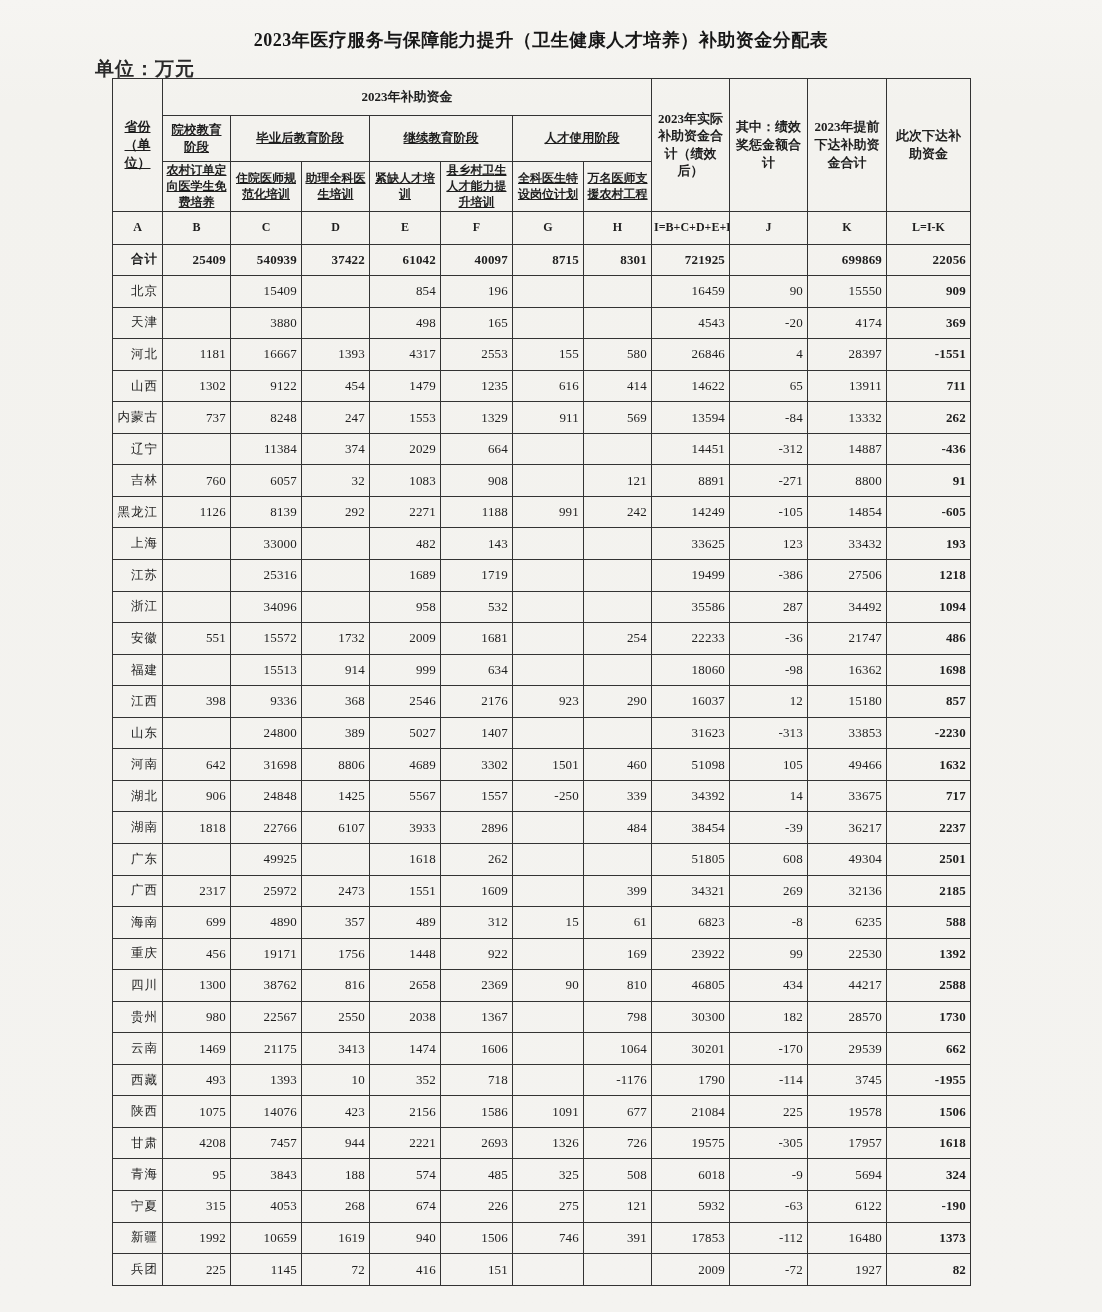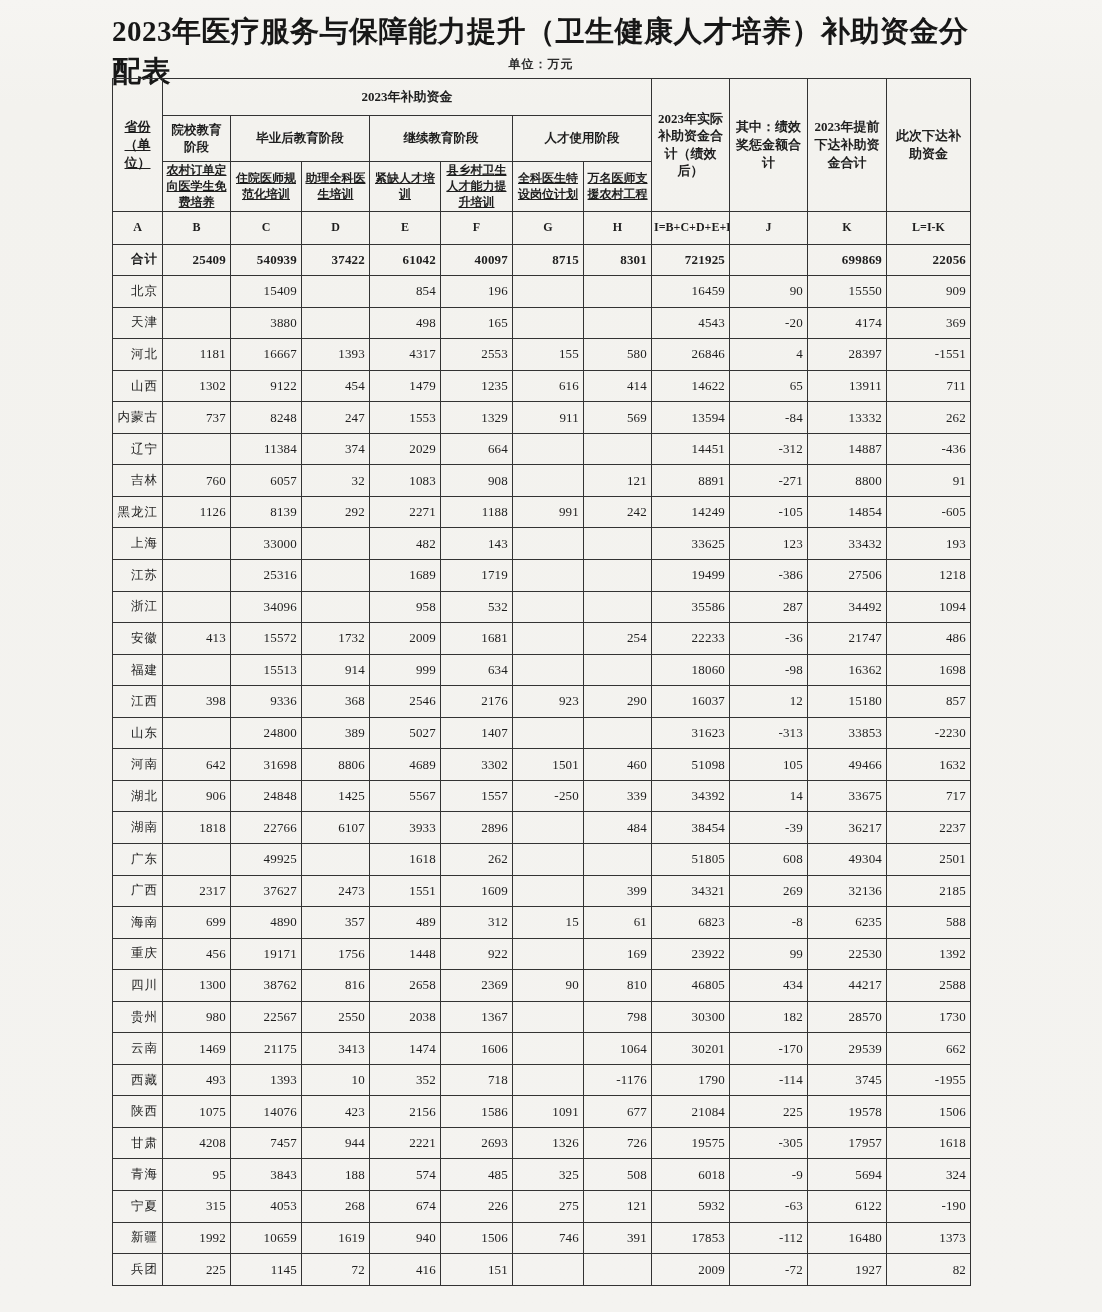--- a/index.html
+++ b/index.html
@@ -13,36 +13,36 @@
     overflow: hidden;
   }
   .page {
     position: relative;
     width: 1102px;
     height: 1312px;
     background: linear-gradient(180deg, #f6f5f2 0%, #f3f2ee 8%, #f4f3f0 100%);
   }
   .doc-title {
     position: absolute;
-    top: 12px;
+    top: 28px;
     left: 112px;
     width: 858px;
-    text-align: left;
-    font-size: 29px;
+    text-align: center;
+    font-size: 18px;
     font-weight: bold;
     letter-spacing: 0.5px;
     color: #171717;
   }
   .unit-note {
     position: absolute;
     top: 56px;
-    left: 112px;
+    left: 95px;
     width: 858px;
-    text-align: center;
-    font-size: 12px;
+    text-align: left;
+    font-size: 19px;
     color: #2a2a2a;
     font-weight: bold;
     letter-spacing: 1px;
   }
   table.alloc {
     position: absolute;
     top: 78px;
     left: 112px;
     width: 858px;
     height: 1208px;
@@ -57,21 +57,21 @@
     overflow: hidden;
     color: #1e1e1e;
   }
   table.alloc th {
     font-weight: bold;
     text-align: center;
     vertical-align: middle;
     line-height: 1.35;
   }
   tr.hdr-funds { height: 37px; }
-  tr.hdr-stage { height: 46px; }
+  tr.hdr-stage { height: 46px; text-decoration: underline; }
   tr.hdr-sub   { height: 48px; text-decoration: underline; }
   tr.hdr-letter{ height: 33px; }
   tr.hdr-sub th { font-size: 12px; font-weight: bold; padding: 0 2px; }
   tr.hdr-stage th { font-size: 12.5px; }
   tr.hdr-letter th { font-size: 12px; line-height: 1.2; padding: 0 2px; }
   th.prov-head {
     font-size: 12.5px;
     white-space: pre-line;
     line-height: 1.5;
     text-decoration: underline;
@@ -83,21 +83,21 @@
     padding-right: 7px;
     font-size: 13.5px;
     letter-spacing: 0.2px;
   }
   tbody th.prov {
     font-size: 12.5px;
     font-weight: normal;
     text-align: right;
     letter-spacing: 1px;
   }
-  tbody td:last-child { font-weight: normal; }
+  tbody td:last-child { font-weight: bold; }
   tr.bold-row th.prov, tr.bold-row td { font-weight: bold; }
 </style>
 </head>
 <body>
 
 <div class="page">
 
   <div class="doc-title">2023年医疗服务与保障能力提升（卫生健康人才培养）补助资金分配表</div>
   <div class="unit-note">单位：万元</div>
 
@@ -320,21 +320,21 @@
       <td>532</td>
       <td></td>
       <td></td>
       <td>35586</td>
       <td>287</td>
       <td>34492</td>
       <td>1094</td>
     </tr>
         <tr>
       <th class="prov">安徽</th>
-      <td>413</td>
+      <td>551</td>
       <td>15572</td>
       <td>1732</td>
       <td>2009</td>
       <td>1681</td>
       <td></td>
       <td>254</td>
       <td>22233</td>
       <td>-36</td>
       <td>21747</td>
       <td>486</td>
@@ -433,21 +433,21 @@
       <td></td>
       <td></td>
       <td>51805</td>
       <td>608</td>
       <td>49304</td>
       <td>2501</td>
     </tr>
         <tr>
       <th class="prov">广西</th>
       <td>2317</td>
-      <td>37627</td>
+      <td>25972</td>
       <td>2473</td>
       <td>1551</td>
       <td>1609</td>
       <td></td>
       <td>399</td>
       <td>34321</td>
       <td>269</td>
       <td>32136</td>
       <td>2185</td>
     </tr>

